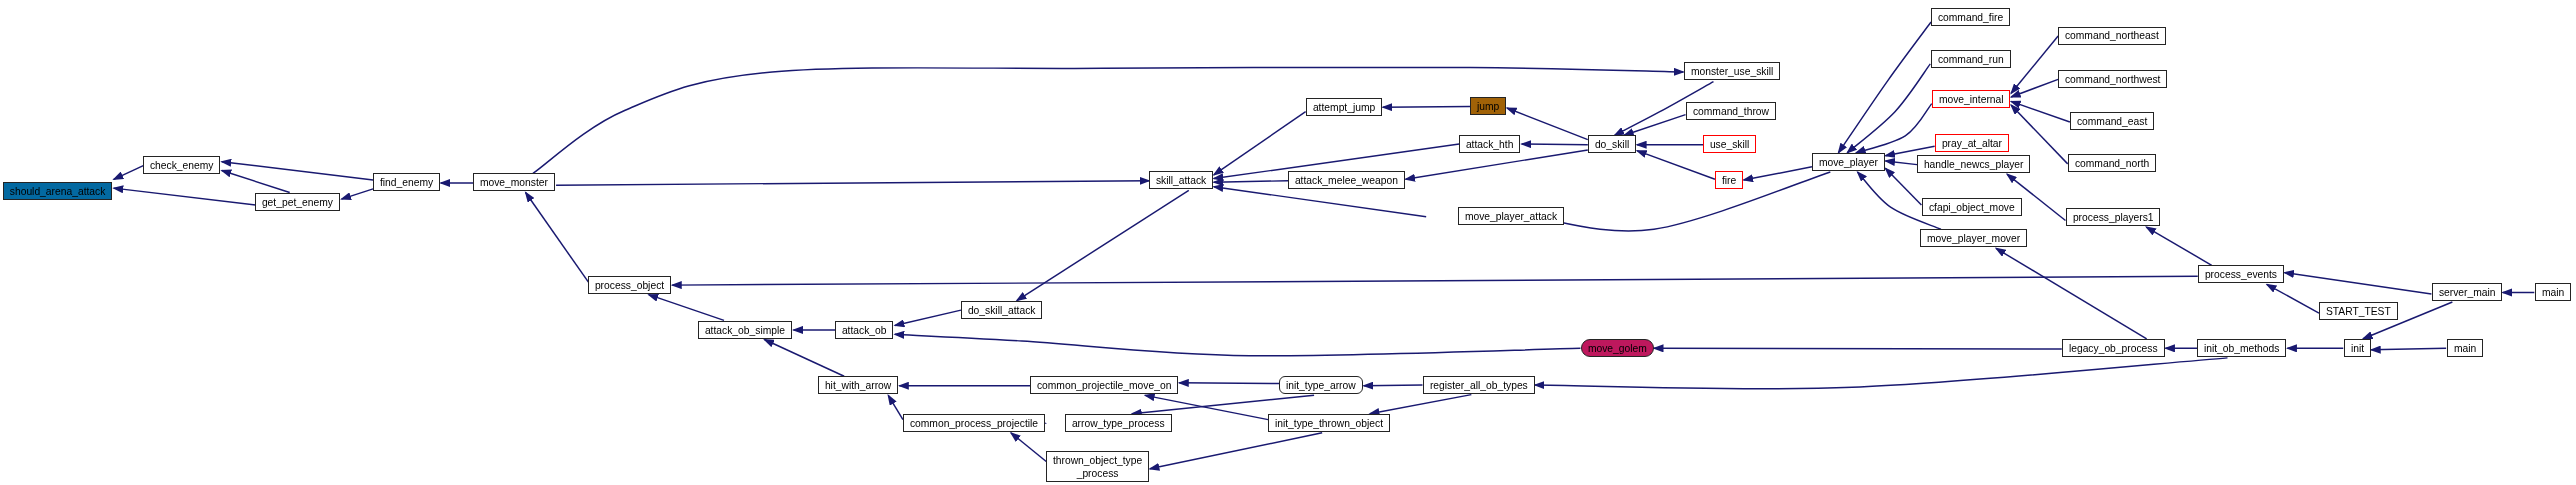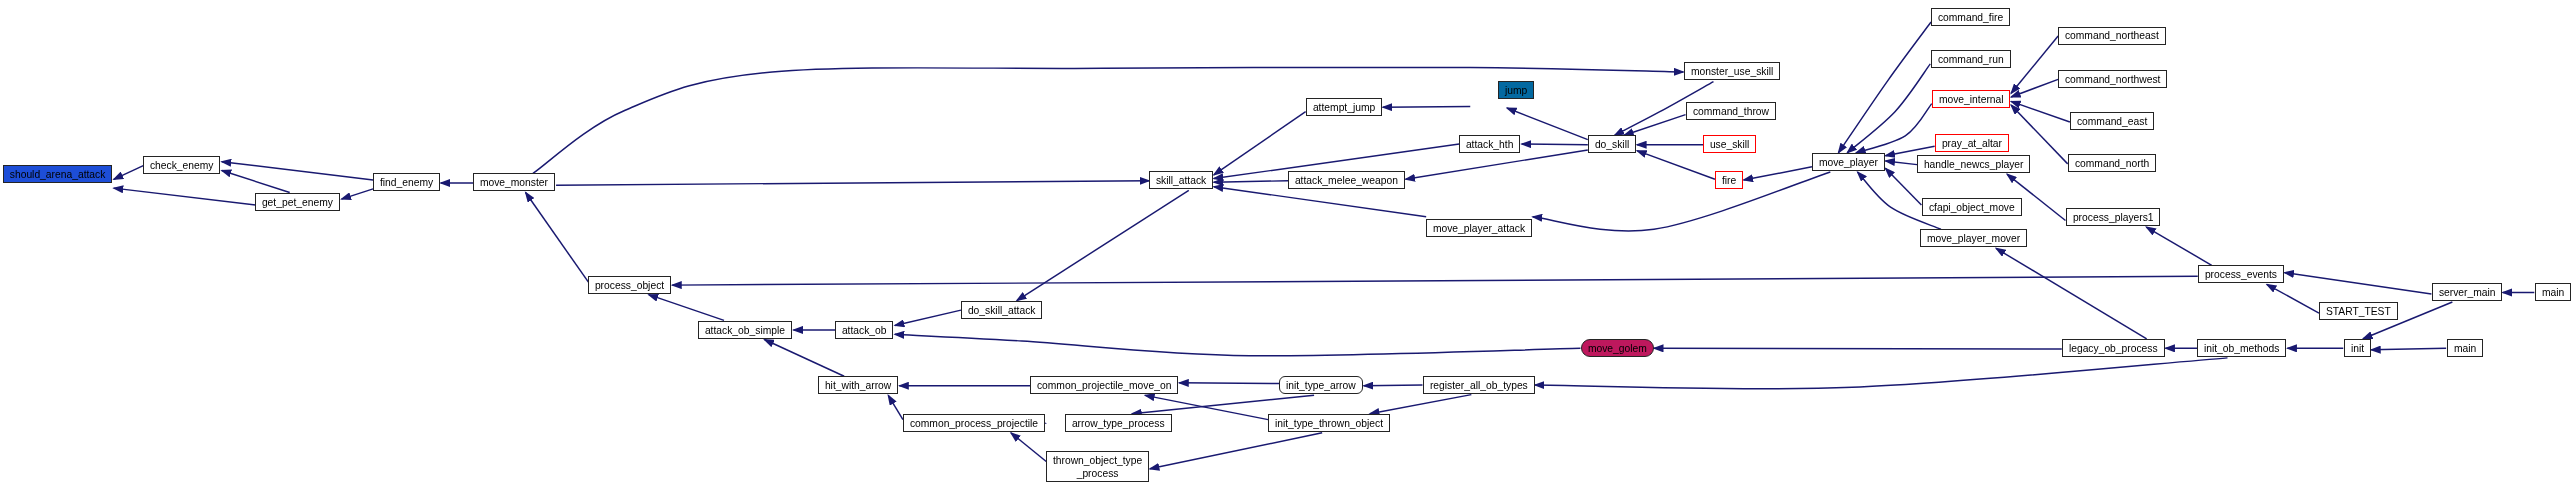--- a/index.html
+++ b/index.html
@@ -83,44 +83,44 @@
         <path class="edge" d="M1423,628 L1375,589" stroke="#191970" marker-end="url(#arrowhead)"></path>
         <path class="edge" d="M1740,522 L1604,521" stroke="#191970" marker-end="url(#arrowhead)"></path>
         <path class="edge" d="M1725,571 L1557.5,538" stroke="#191970" marker-end="url(#arrowhead)"></path>
         <path class="edge" d="M1787.5,538 L1540,563" stroke="#191970" marker-end="url(#arrowhead)"></path>
         <path class="edge" d="M1798.5,589 L1564,638" stroke="#191970" marker-end="url(#arrowhead)"></path>
         <path class="edge" d="M1935,524 L1855,525" stroke="#191970" marker-end="url(#arrowhead)"></path>
         <path class="edge" d="M2001.5,537 L1863.5,563" stroke="#191970" marker-end="url(#arrowhead)"></path>
       </g>
   </svg>
   <div id="nodes">
-      <div class="node current" style="left: 2.9px; top: 165px; background: #1d4ed8; border-color: rgb(36, 36, 36); text-align: right;">should_arena_attack</div>
+      <div class="node current" style="left: 2.9px; top: 182px; background: #0369a1; border-color: rgb(36, 36, 36); text-align: right;">should_arena_attack</div>
       <div class="node normal" style="left: 143px; top: 156px; background: rgb(255, 255, 255); border-color: rgb(36, 36, 36);">check_enemy</div>
       <div class="node normal" style="left: 255px; top: 193px; background: rgb(255, 255, 255); border-color: rgb(36, 36, 36);">get_pet_enemy</div>
       <div class="node normal" style="left: 373px; top: 173px; background: rgb(255, 255, 255); border-color: rgb(36, 36, 36);">find_enemy</div>
       <div class="node normal" style="left: 473px; top: 173px; background: rgb(255, 255, 255); border-color: rgb(36, 36, 36); text-align: center;">move_monster</div>
       <div class="node normal" style="left: 588px; top: 276px; background: rgb(255, 255, 255); border-color: rgb(36, 36, 36);">process_object</div>
       <div class="node normal" style="left: 698px; top: 321px; background: rgb(255, 255, 255); border-color: rgb(36, 36, 36);">attack_ob_simple</div>
       <div class="node normal" style="left: 835px; top: 321px; background: rgb(255, 255, 255); border-color: rgb(36, 36, 36);">attack_ob</div>
       <div class="node normal" style="left: 961px; top: 301px; background: rgb(255, 255, 255); border-color: rgb(36, 36, 36);">do_skill_attack</div>
       <div class="node normal" style="left: 818px; top: 376px; background: rgb(255, 255, 255); border-color: rgb(36, 36, 36);">hit_with_arrow</div>
       <div class="node normal" style="left: 903px; top: 414px; background: rgb(255, 255, 255); border-color: rgb(36, 36, 36);">common_process_projectile</div>
       <div class="node normal" style="left: 1030px; top: 376px; background: rgb(255, 255, 255); border-color: rgb(36, 36, 36);">common_projectile_move_on</div>
       <div class="node normal" style="left: 1045px; top: 414px; background: rgb(255, 255, 255); border-color: rgb(36, 36, 36); margin-left: 20px;">arrow_type_process</div>
       <div class="node normal" style="left: 1046px; top: 451px; background: rgb(255, 255, 255); border-color: rgb(36, 36, 36);">thrown_object_type
 _process</div>
       <div class="node normal" style="left: 1279px; top: 376px; background: rgb(255, 255, 255); border-color: rgb(36, 36, 36); border-radius: 6px;">init_type_arrow</div>
       <div class="node normal" style="left: 1268px; top: 414px; background: rgb(255, 255, 255); border-color: rgb(36, 36, 36);">init_type_thrown_object</div>
       <div class="node normal" style="left: 1423px; top: 376px; background: rgb(255, 255, 255); border-color: rgb(36, 36, 36);">register_all_ob_types</div>
       <div class="node normal" style="left: 1149px; top: 171px; background: rgb(255, 255, 255); border-color: rgb(36, 36, 36);">skill_attack</div>
       <div class="node normal" style="left: 1288px; top: 171px; background: rgb(255, 255, 255); border-color: rgb(36, 36, 36);">attack_melee_weapon</div>
       <div class="node normal" style="left: 1306px; top: 98px; background: rgb(255, 255, 255); border-color: rgb(36, 36, 36);">attempt_jump</div>
-      <div class="node normal" style="left: 1470px; top: 81px; background: #0369a1; border-color: rgb(36, 36, 36); margin-left: 28px;">jump</div>
+      <div class="node normal" style="left: 1470px; top: 97px; background: #a16207; border-color: rgb(36, 36, 36);">jump</div>
       <div class="node normal" style="left: 1459px; top: 135px; background: rgb(255, 255, 255); border-color: rgb(36, 36, 36);">attack_hth</div>
-      <div class="node normal" style="left: 1426px; top: 207px; background: rgb(255, 255, 255); border-color: rgb(36, 36, 36); margin-top: 12px;">move_player_attack</div>
+      <div class="node normal" style="left: 1458px; top: 207px; background: rgb(255, 255, 255); border-color: rgb(36, 36, 36);">move_player_attack</div>
       <div class="node normal" style="left: 1588px; top: 135px; background: rgb(255, 255, 255); border-color: rgb(36, 36, 36);">do_skill</div>
       <div class="node normal" style="left: 1686px; top: 102px; background: rgb(255, 255, 255); border-color: rgb(36, 36, 36);">command_throw</div>
       <div class="node red" style="left: 1703px; top: 135px; background: rgb(255, 255, 255); border-color: rgb(255, 0, 0);">use_skill</div>
       <div class="node red" style="left: 1715px; top: 171px; background: rgb(255, 255, 255); border-color: rgb(255, 0, 0);">fire</div>
       <div class="node normal" style="left: 1684px; top: 62px; background: rgb(255, 255, 255); border-color: rgb(36, 36, 36);">monster_use_skill</div>
       <div class="node normal" style="left: 1812px; top: 153px; background: rgb(255, 255, 255); border-color: rgb(36, 36, 36);">move_player</div>
       <div class="node normal" style="left: 1931px; top: 8px; background: rgb(255, 255, 255); border-color: rgb(36, 36, 36);">command_fire</div>
       <div class="node normal" style="left: 1931px; top: 50px; background: rgb(255, 255, 255); border-color: rgb(36, 36, 36);">command_run</div>
       <div class="node red" style="left: 1932px; top: 90px; background: rgb(255, 255, 255); border-color: rgb(255, 0, 0);">move_internal</div>
       <div class="node red" style="left: 1935px; top: 134px; background: rgb(255, 255, 255); border-color: rgb(255, 0, 0);">pray_at_altar</div>

